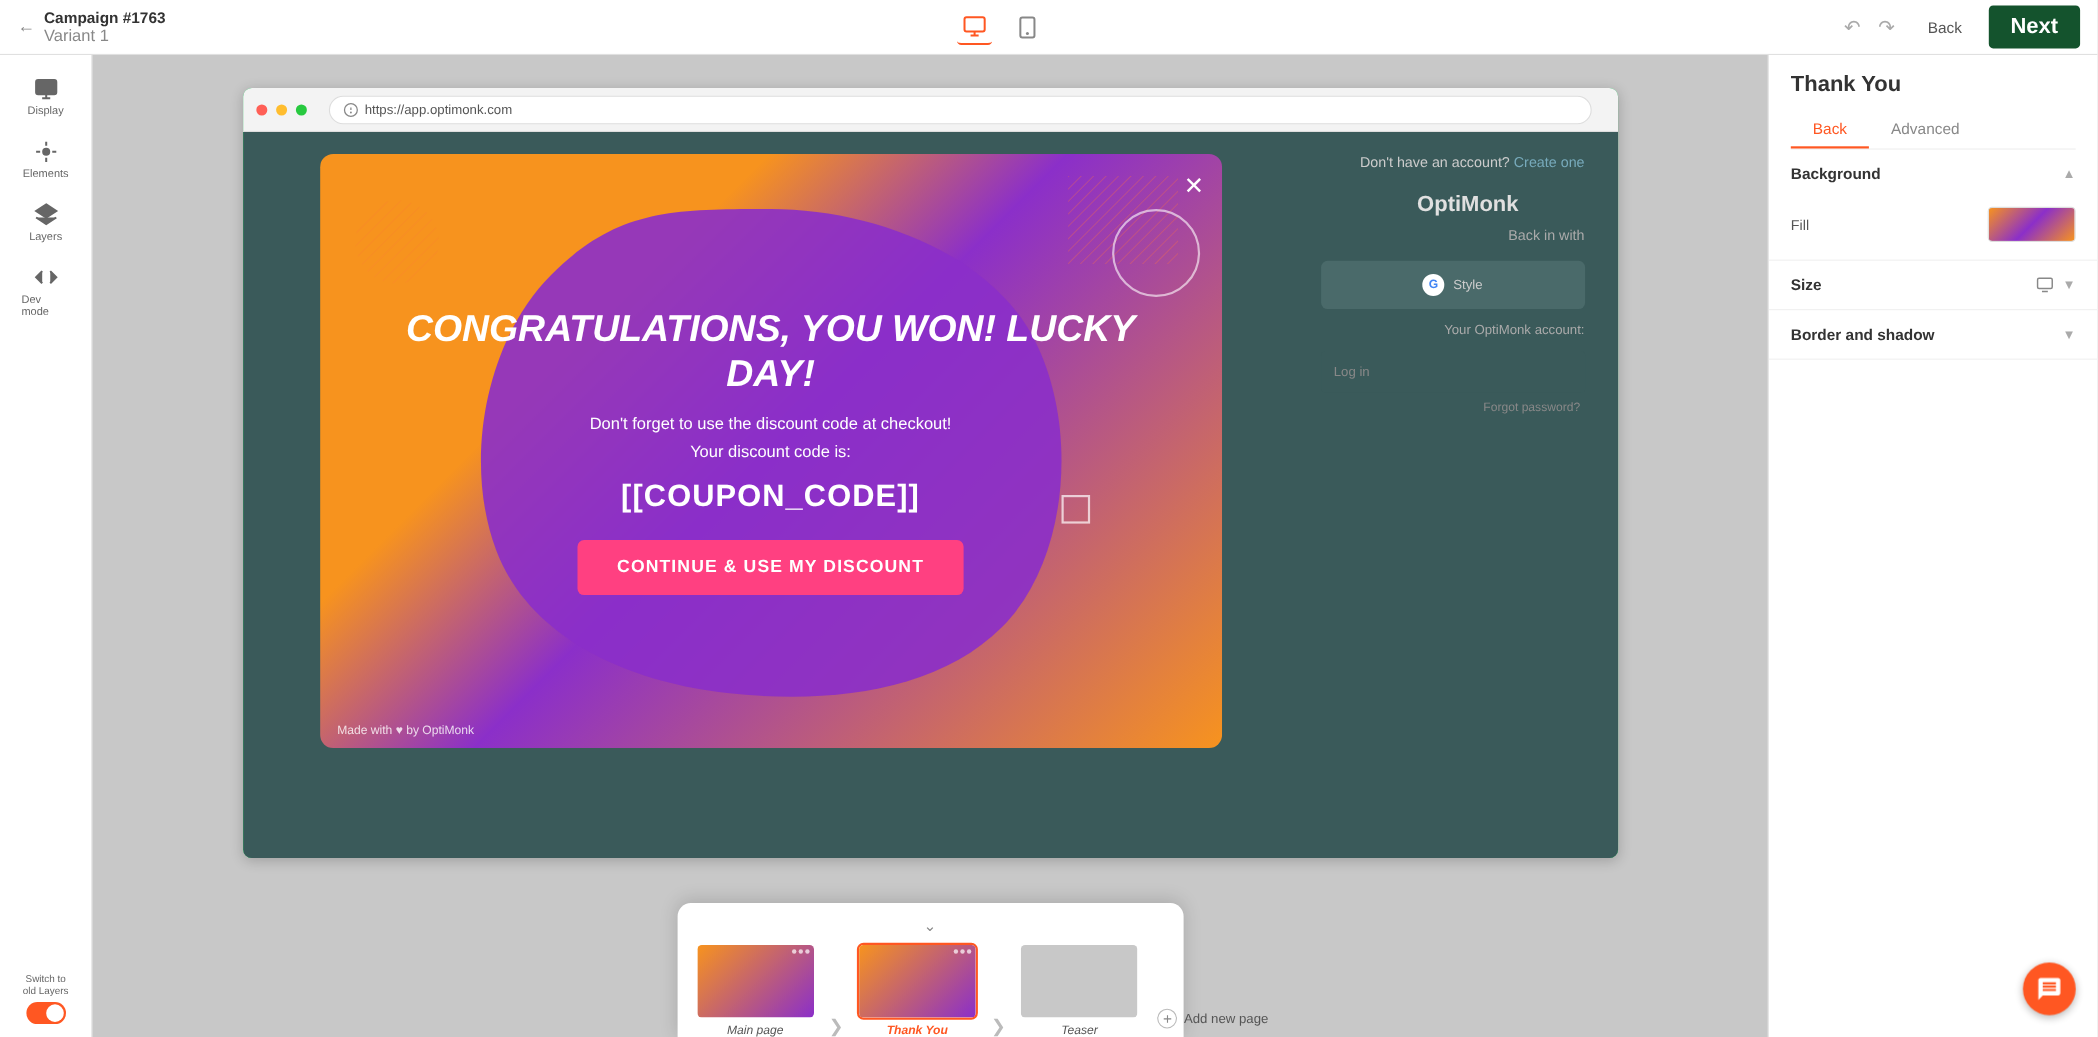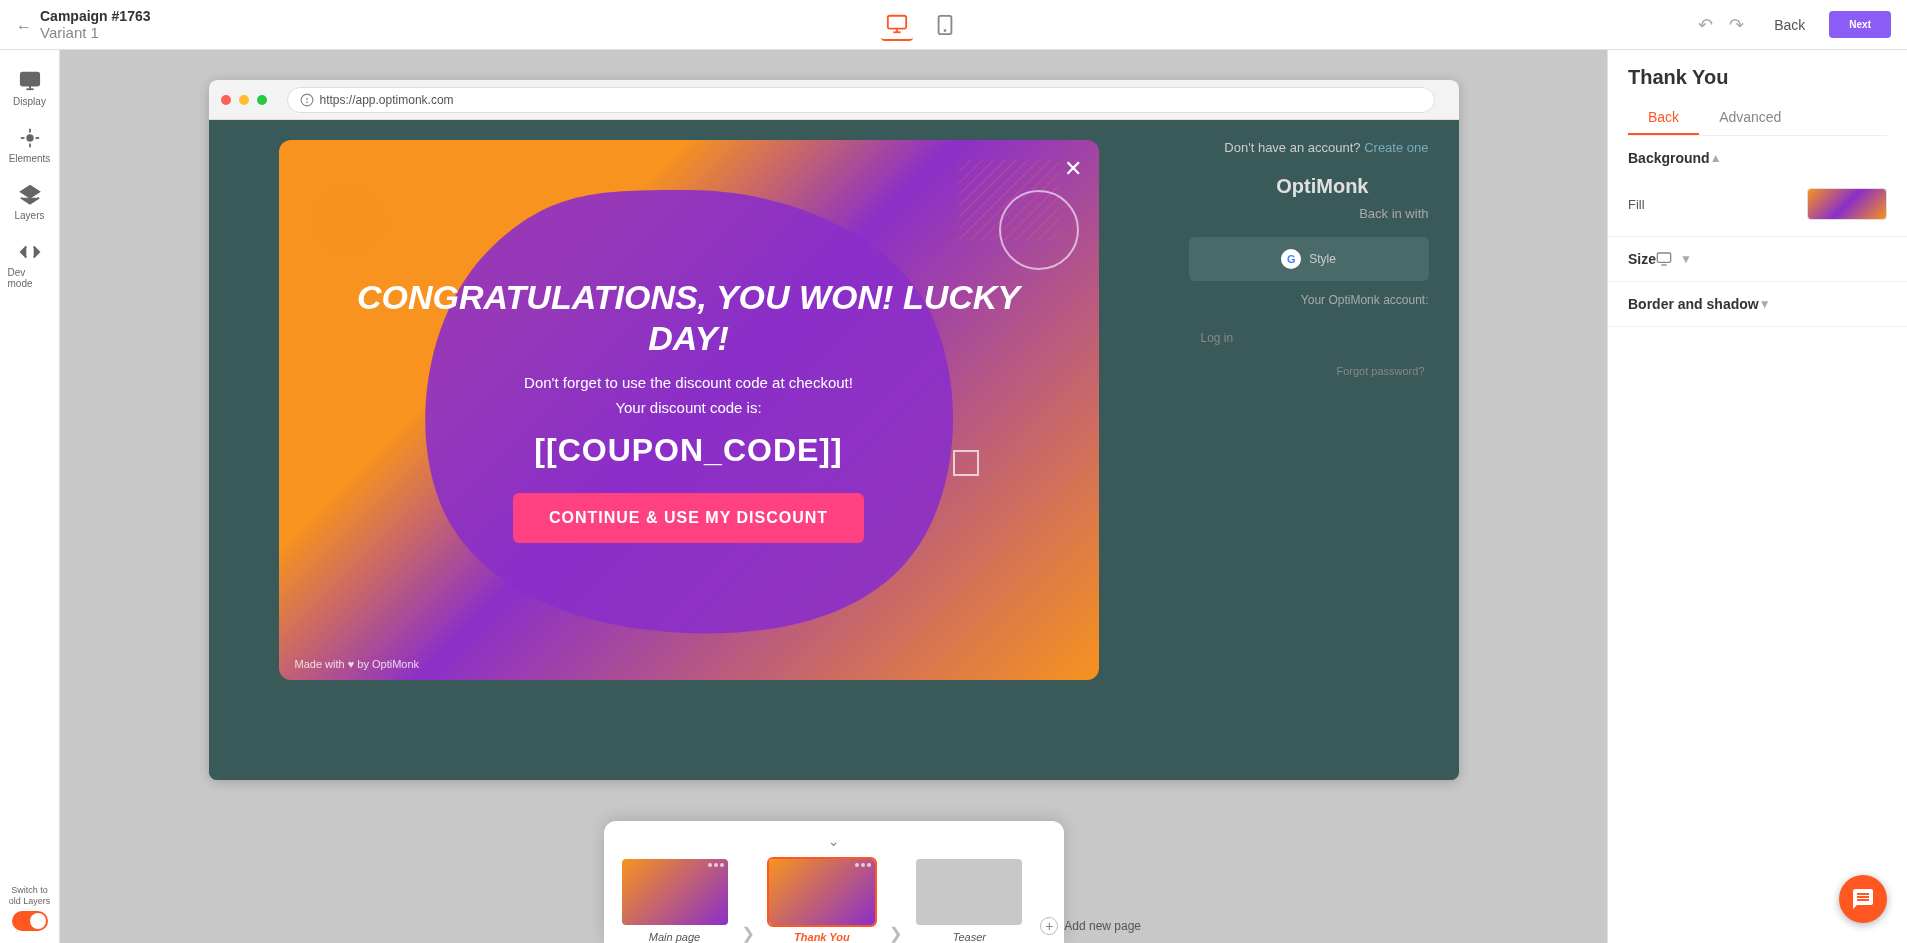--- a/index.html
+++ b/index.html
@@ -10,32 +10,32 @@
       height: 50px; background: #fff; display: flex; align-items: center; justify-content: space-between;
       border-bottom: 1px solid #e0e0e0; padding: 0 16px; flex-shrink: 0; z-index: 10;
     }
     #topbar-left { display: flex; align-items: center; gap: 8px; }
     #topbar-center { display: flex; align-items: center; gap: 16px; }
     #topbar-right { display: flex; align-items: center; gap: 12px; }
 
     .campaign-title { font-size: 14px; font-weight: 600; color: #333; }
     .campaign-variant { font-size: 15px; color: #888; }
     .back-btn { background: none; border: none; color: #555; font-size: 14px; cursor: pointer; padding: 6px 12px; }
-    .next-btn { background: #8b5cf6; color: #fff; border: none; border-radius: 4px; padding: 8px 20px; font-size: 10px; font-weight: 600; cursor: pointer; }
+    .next-btn { background: #14532d; color: #fff; border: none; border-radius: 4px; padding: 8px 20px; font-size: 20px; font-weight: 600; cursor: pointer; }
     .device-icon { width: 32px; height: 32px; display: flex; align-items: center; justify-content: center; cursor: pointer; border-radius: 4px; }
     .device-icon.active { border-bottom: 2px solid #FF5722; }
     .undo-redo { display: flex; gap: 4px; }
     .undo-redo button { background: none; border: none; cursor: pointer; color: #888; font-size: 16px; padding: 4px 6px; }
 
     
     #main { display: flex; flex: 1; overflow: hidden; }
 
     
     #left-sidebar {
-      width: 60px; background: #fff; border-right: 1px solid #e0e0e0;
+      width: 84px; background: #fff; border-right: 1px solid #e0e0e0;
       display: flex; flex-direction: column; align-items: center; padding-top: 12px; gap: 4px;
       flex-shrink: 0;
     }
     .sidebar-item {
       width: 52px; display: flex; flex-direction: column; align-items: center; padding: 8px 4px;
       cursor: pointer; border-radius: 6px; font-size: 10px; color: #666; gap: 4px;
     }
     .sidebar-item svg { width: 22px; height: 22px; fill: #666; }
     .sidebar-bottom { margin-top: auto; display: flex; flex-direction: column; align-items: center; gap: 8px; padding-bottom: 12px; }
 
@@ -87,21 +87,21 @@
     
     #blob {
       position: absolute; top: 50%; left: 50%; transform: translate(-50%, -50%);
       width: 580px; height: 480px;
     }
     .popup-content {
       position: relative; z-index: 2; text-align: center; padding: 20px 40px; color: #fff;
     }
     .popup-content h1 { font-size: 34px; font-weight: 900; font-style: italic; line-height: 1.2; margin-bottom: 16px; }
     .popup-content p { font-size: 15px; margin-bottom: 8px; }
-    .coupon-code { font-size: 32px; font-weight: 900; margin: 16px 0 24px; letter-spacing: 1px; }
+    .coupon-code { font-size: 28px; font-weight: 900; margin: 16px 0 24px; letter-spacing: 1px; }
     .cta-btn { background: #FF4081; color: #fff; border: none; border-radius: 6px; padding: 16px 36px; font-size: 16px; font-weight: 800; letter-spacing: 1px; cursor: pointer; text-transform: uppercase; }
     .close-btn { position: absolute; top: 16px; right: 16px; background: none; border: none; cursor: pointer; z-index: 10; color: #fff; font-size: 22px; }
     
     .deco-circle { position: absolute; top: 50px; right: 20px; width: 80px; height: 80px; border: 2px solid rgba(255,255,255,0.6); border-radius: 50%; }
     
     .hatch { position: absolute; top: 40px; left: 30px; width: 80px; height: 80px; opacity: 0.4; }
 
     .made-with { position: absolute; bottom: 10px; left: 16px; font-size: 11px; color: rgba(255,255,255,0.8); }
 
     
@@ -134,21 +134,21 @@
     #right-panel-header { padding: 16px 20px 0; }
     #right-panel-title { font-size: 20px; font-weight: 700; color: #333; margin-bottom: 12px; }
     #panel-tabs { display: flex; gap: 0; border-bottom: 1px solid #eee; }
     .panel-tab { padding: 8px 20px; font-size: 14px; cursor: pointer; color: #888; border-bottom: 2px solid transparent; }
     .panel-tab.active { color: #FF5722; border-bottom-color: #FF5722; }
     #panel-body { padding: 0; overflow-y: auto; flex: 1; }
 
     
     .panel-section { border-bottom: 1px solid #f0f0f0; }
     .panel-section-header {
-      display: flex; align-items: center;
+      display: flex; justify-content: space-between; align-items: center;
       padding: 14px 20px; cursor: pointer;
     }
     .panel-section-title { font-size: 14px; font-weight: 600; color: #333; }
     .chevron { font-size: 12px; color: #aaa; }
 
     
     .fill-row { display: flex; align-items: center; padding: 8px 20px 16px; gap: 12px; }
     .fill-label { font-size: 13px; color: #555; flex: 1; }
     .fill-preview { width: 80px; height: 32px; border-radius: 4px; background: linear-gradient(135deg, #f7931e 0%, #8B2FC9 50%, #f7931e 100%); border: 1px solid #ddd; cursor: pointer; }
 

